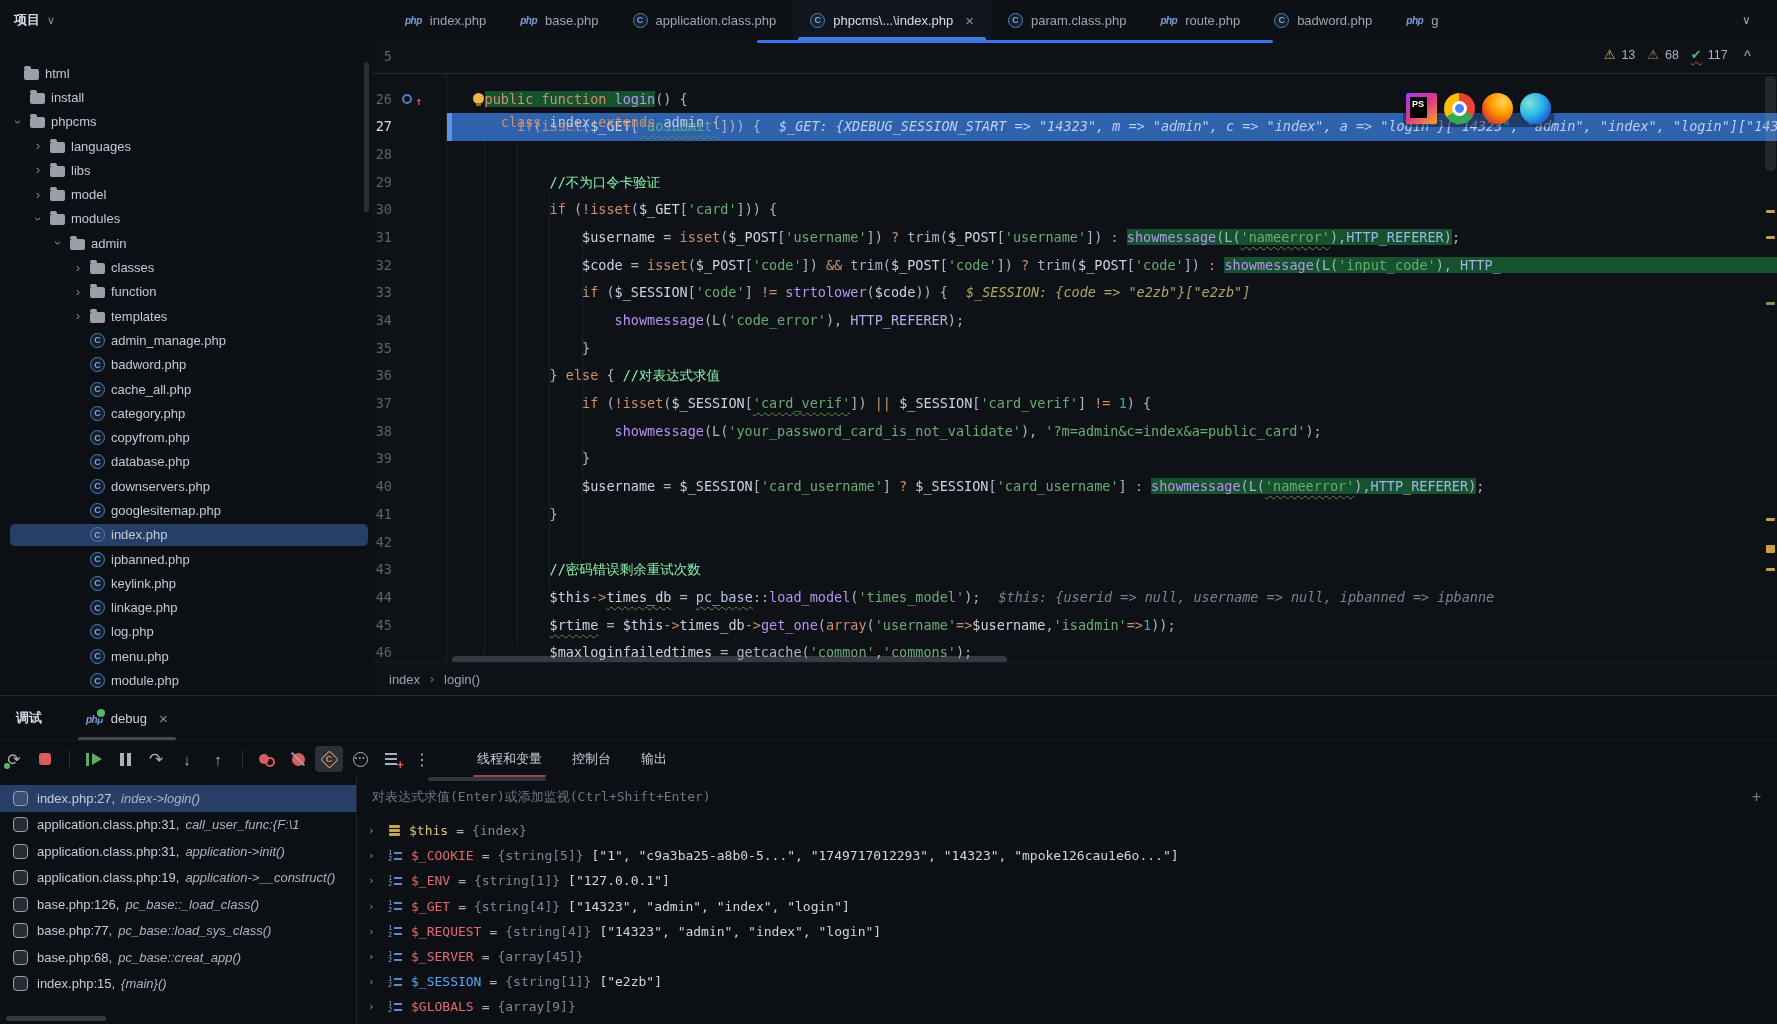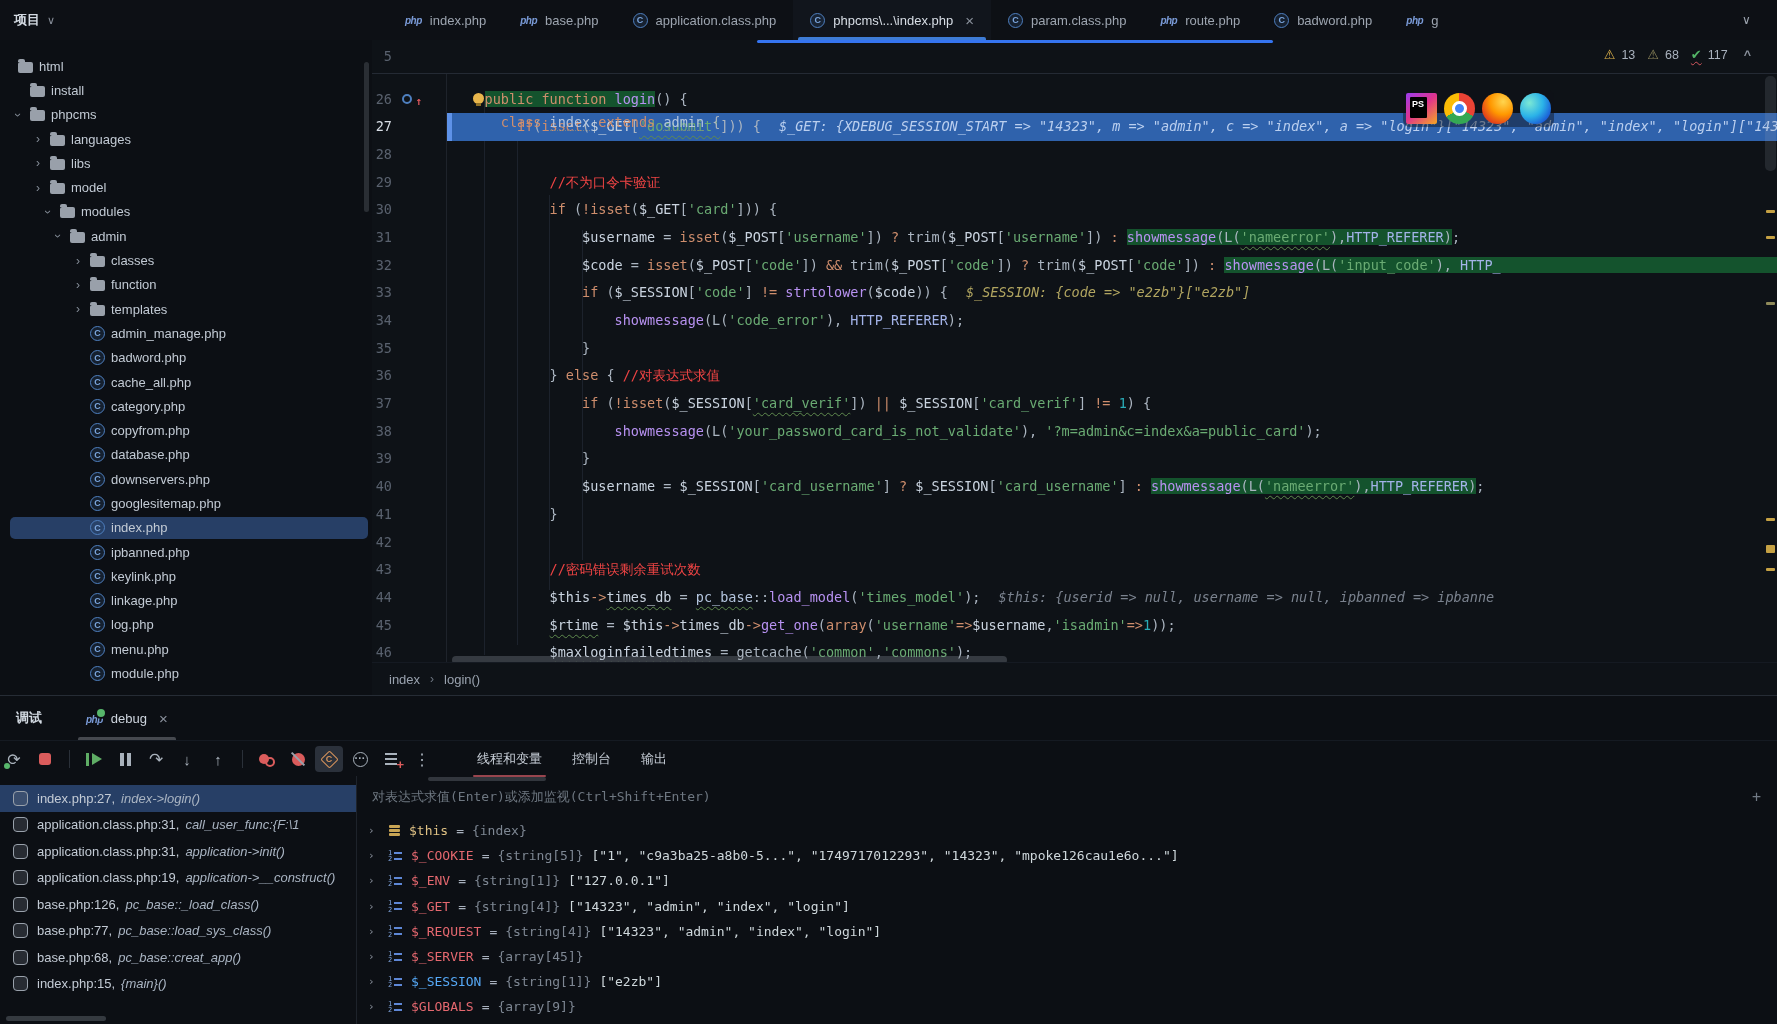--- a/index.html
+++ b/index.html
@@ -41,21 +41,21 @@
   .iguide{position:absolute;width:1px;background:#1C222C;z-index:0}
   #sticky{position:relative;height:33px;line-height:33px;border-bottom:1px solid #242A34;background:#0E1217;z-index:5;white-space:pre}
   #code-lines{position:absolute;left:0;top:45.5px;right:0;z-index:2}
   .cl-row{position:relative;height:27.7px;line-height:27.7px;white-space:pre}
   .lnum{position:absolute;left:0;top:0;width:20px;text-align:right;color:#59616E;z-index:4}
   .cl-code{position:relative;display:inline-block;margin-left:80px;z-index:3;padding-left:calc(var(--ind,0)*1ch)}
   .cl-row.cur::before{content:"";position:absolute;left:75px;right:0;top:0;bottom:0;background:#2F62AC}
   .cl-row.cur::after{content:"";position:absolute;left:75px;top:0;bottom:0;width:5px;background:#5E92E8}
   .cl-row.cur .lnum{color:#D8DEE6}
   .tk-k{color:#CF8E6D}.tk-s{color:#6AAB73}.tk-f{color:#B892F2}.tk-v{color:#CAD4E0}
-  .tk-c{color:#ef4444}.tk-o{color:#CF8E6D}.tk-d{color:#ABB5C1}.tk-n{color:#2AACB8}
+  .tk-c{color:#86efac}.tk-o{color:#CF8E6D}.tk-d{color:#ABB5C1}.tk-n{color:#2AACB8}
   .tk-cl{color:#B4C5DE}.tk-pr{color:#CAD4E0}.tk-cst{color:#A3B3E8}
   .h{background:#14532d}
   .z{text-decoration:underline wavy #5F8A4E;text-decoration-thickness:1px;text-underline-offset:3.5px}
   .u{border-bottom:1px dotted #77808C}
   .hint{font-style:italic;margin-left:18px}
   .hint-blue{color:#BACFEF}.hint-olive{color:#B1A560}.hint-gray{color:#7A828E}
   .bulb{position:absolute;left:101px;top:7px;width:11px;height:11px;background:#E8B64C;border-radius:50%;z-index:6}
   .bulb::after{content:"";position:absolute;left:3px;top:10px;width:5px;height:3px;background:#8F7026}
   .gut-method{position:absolute;left:30px;top:6px;width:20px;height:16px;z-index:6}
   .gut-method::before{content:"";position:absolute;left:0;top:2px;width:10px;height:10px;border:2px solid #4E7FBF;border-radius:50%;box-sizing:border-box}
@@ -187,21 +187,21 @@
           <span class="ic-php">php</span>
           <span class="tab-label">g</span>
         </div>
       </div>
     <div id="tab-overflow">∨</div>
   </div>
   <div id="progress"></div>
 
   <div id="project">
     <div id="tree">
-        <div class="tree-row" style="padding-left: 0;">
+        <div class="tree-row" style="padding-left: 6px; margin-top: 7px;">
           <span class="tree-chev"></span>
           <span class="ic-folder"></span>
           <span class="tree-label">html</span>
         </div>
         <div class="tree-row" style="padding-left: 12px;">
           <span class="tree-chev"></span>
           <span class="ic-folder"></span>
           <span class="tree-label">install</span>
         </div>
         <div class="tree-row" style="padding-left: 12px;">
@@ -217,21 +217,21 @@
         <div class="tree-row" style="padding-left: 32px;">
           <span class="tree-chev">›</span>
           <span class="ic-folder"></span>
           <span class="tree-label">libs</span>
         </div>
         <div class="tree-row" style="padding-left: 32px;">
           <span class="tree-chev">›</span>
           <span class="ic-folder"></span>
           <span class="tree-label">model</span>
         </div>
-        <div class="tree-row" style="padding-left: 42px;">
+        <div class="tree-row" style="padding-left: 32px;">
           <span class="tree-chev open">›</span>
           <span class="ic-folder"></span>
           <span class="tree-label">modules</span>
         </div>
         <div class="tree-row" style="padding-left: 52px;">
           <span class="tree-chev open">›</span>
           <span class="ic-folder"></span>
           <span class="tree-label">admin</span>
         </div>
         <div class="tree-row" style="padding-left: 72px;">

